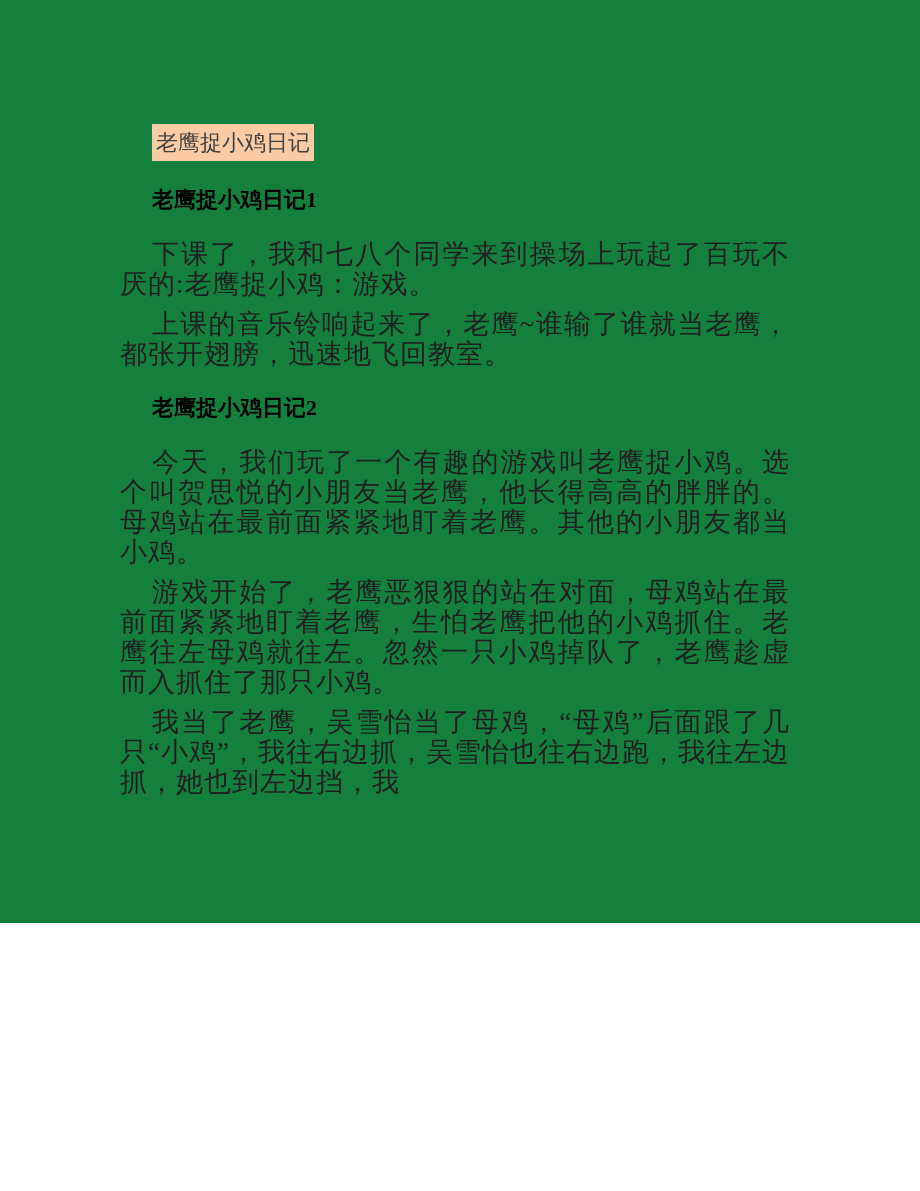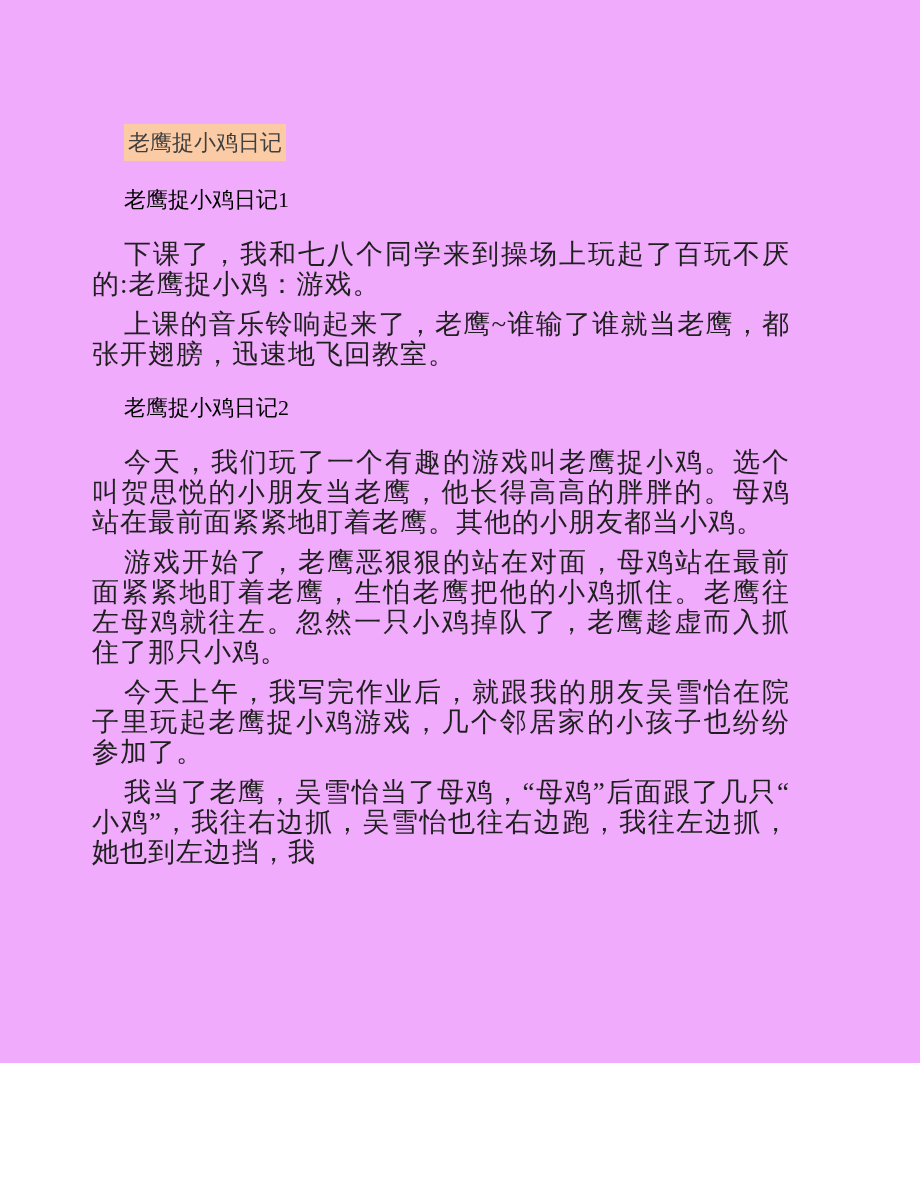--- a/index.html
+++ b/index.html
@@ -9,37 +9,37 @@
   }
   body {
     width: 920px;
     height: 1191px;
     overflow: hidden;
     font-family: "Liberation Serif", "DejaVu Serif", serif;
   }
   .page {
     box-sizing: border-box;
     width: 920px;
-    height: 1063px;
-    background: #f0abfc;
-    padding: 124px 130px 0 92px;
+    height: 923px;
+    background: #15803d;
+    padding: 124px 130px 0 120px;
   }
   .title-line {
     margin: 0 0 0 32px;
     line-height: 31px;
     font-size: 22px;
   }
   .title-hl {
     display: inline-block;
     padding: 3px 4px;
     color: #3f3f3f;
   }
   .section-heading {
     font-size: 22px;
-    font-weight: normal;
+    font-weight: bold;
     color: #000000;
     margin: 24px 0;
     padding-left: 32px;
     line-height: 30px;
   }
   .para {
     font-size: 27px;
     line-height: 30px;
     color: #1f1f1f;
     margin: 10px 0;
@@ -67,17 +67,16 @@
 
   <p class="para">上课的音乐铃响起来了，老鹰~谁输了谁就当老鹰，都张开翅膀，迅速地飞回教室。</p>
 
   <div class="section-heading">老鹰捉小鸡日记2</div>
 
   <p class="para">今天，我们玩了一个有趣的游戏叫老鹰捉小鸡。选个叫贺思悦的小朋友当老鹰，他长得高高的胖胖的。母鸡站在最前面紧紧地盯着老鹰。其他的小朋友都当小鸡。</p>
 
   <p class="para">游戏开始了，老鹰恶狠狠的站在对面，母鸡站在最前面紧紧地盯着老鹰，生怕老鹰把他的小鸡抓住。老鹰往左母鸡就往左。忽然一只小鸡掉队了，老鹰趁虚而入抓住了那只小鸡。</p>
 
 
-  <p class="para">今天上午，我写完作业后，就跟我的朋友吴雪怡在院子里玩起老鹰捉小鸡游戏，几个邻居家的小孩子也纷纷参加了。</p>
 
   <p class="para">我当了老鹰，吴雪怡当了母鸡，“母鸡”后面跟了几只“小鸡”，我往右边抓，吴雪怡也往右边跑，我往左边抓，她也到左边挡，我</p>
 
 </div>
 
 </body></html>

